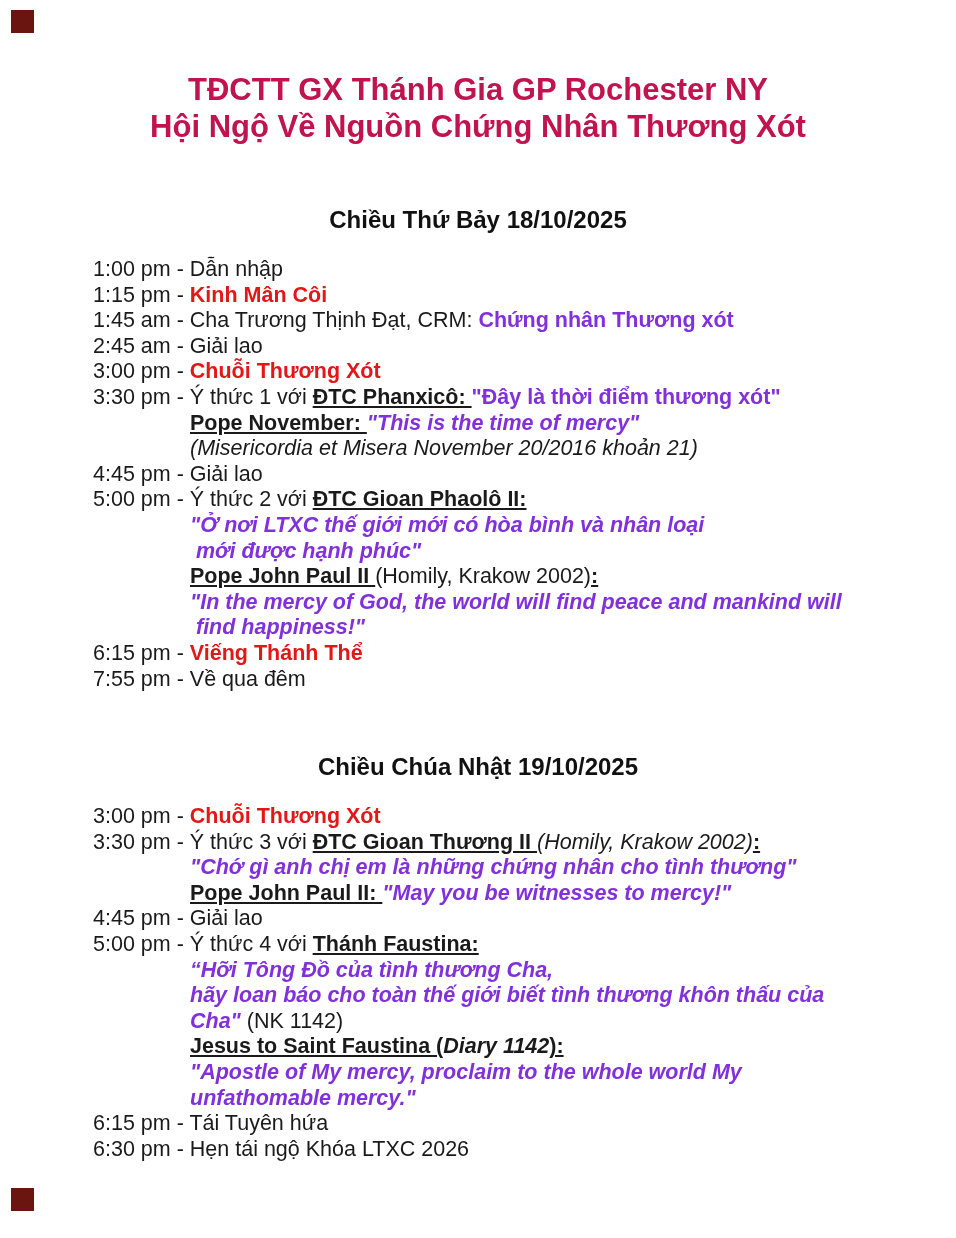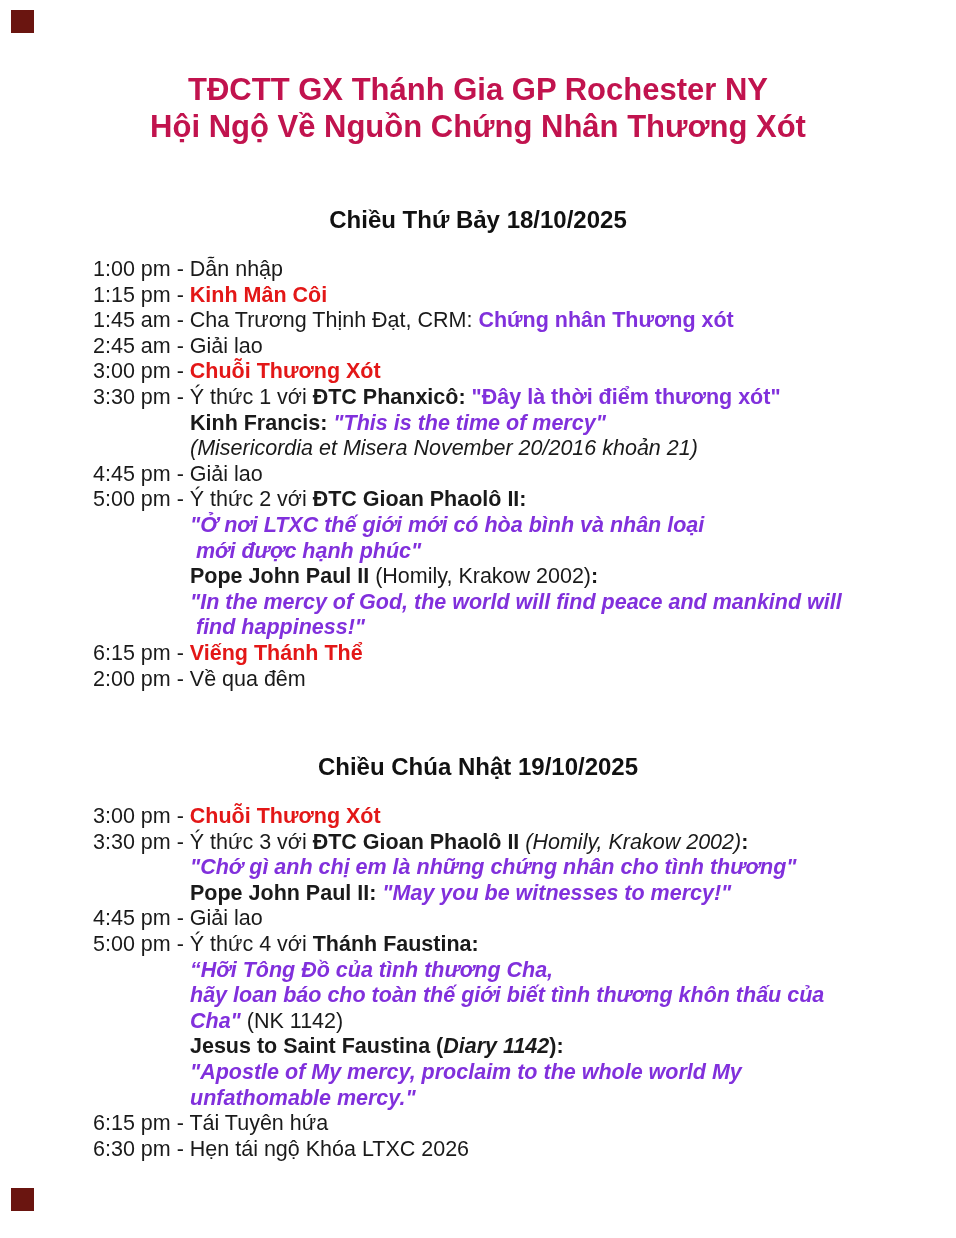--- a/index.html
+++ b/index.html
@@ -37,21 +37,21 @@
   }
   .line-list {
     margin-top: 23px;
     margin-left: 93px;
     font-size: 21.5px;
     line-height: 25.6px;
   }
   .line { white-space: pre-wrap; }
   .line.indent { padding-left: 97px; }
   .seg-n  { }
-  .seg-b  { font-weight: 700; }
+  .seg-b  { font-weight: 700; text-decoration: underline; }
   .seg-i  { font-style: italic; }
   .seg-bi { font-weight: 700; font-style: italic; }
   .seg-rb { color: var(--red, #e31717); font-weight: 700; }
   .seg-pb { color: var(--purple, #8130dc); font-weight: 700; }
   .seg-pbi{ color: var(--purple, #8130dc); font-weight: 700; font-style: italic; }
 </style>
 </head>
 <body>
 
 <div class="corner-mark top"></div>
@@ -64,36 +64,36 @@
 
 <div>
     <div class="section-heading">Chiều Thứ Bảy 18/10/2025</div>
     <div class="line-list">
       <div class="line"><span class="seg-n">1:00 pm - Dẫn nhập</span></div>
       <div class="line"><span class="seg-n">1:15 pm - </span><span class="seg-rb">Kinh Mân Côi</span></div>
       <div class="line"><span class="seg-n">1:45 am - Cha Trương Thịnh Đạt, CRM: </span><span class="seg-pb">Chứng nhân Thương xót</span></div>
       <div class="line"><span class="seg-n">2:45 am - Giải lao</span></div>
       <div class="line"><span class="seg-n">3:00 pm - </span><span class="seg-rb">Chuỗi Thương Xót</span></div>
       <div class="line"><span class="seg-n">3:30 pm - Ý thức 1 với </span><span class="seg-b">ĐTC Phanxicô: </span><span class="seg-pb">"Đây là thời điểm thương xót"</span></div>
-      <div class="line indent"><span class="seg-b">Kinh Francis: </span><span class="seg-pbi">"This is the time of mercy"</span></div>
+      <div class="line indent"><span class="seg-b">Pope November: </span><span class="seg-pbi">"This is the time of mercy"</span></div>
       <div class="line indent"><span class="seg-i">(Misericordia et Misera November 20/2016 khoản 21)</span></div>
       <div class="line"><span class="seg-n">4:45 pm - Giải lao</span></div>
       <div class="line"><span class="seg-n">5:00 pm - Ý thức 2 với </span><span class="seg-b">ĐTC Gioan Phaolô II:</span></div>
       <div class="line indent"><span class="seg-pbi">"Ở nơi LTXC thế giới mới có hòa bình và nhân loại</span></div>
       <div class="line indent"><span class="seg-pbi"> mới được hạnh phúc"</span></div>
       <div class="line indent"><span class="seg-b">Pope John Paul II </span><span class="seg-n">(Homily, Krakow 2002)</span><span class="seg-b">:</span></div>
       <div class="line indent"><span class="seg-pbi">"In the mercy of God, the world will find peace and mankind will</span></div>
       <div class="line indent"><span class="seg-pbi"> find happiness!"</span></div>
       <div class="line"><span class="seg-n">6:15 pm - </span><span class="seg-rb">Viếng Thánh Thể</span></div>
-      <div class="line"><span class="seg-n">2:00 pm - Về qua đêm</span></div>
+      <div class="line"><span class="seg-n">7:55 pm - Về qua đêm</span></div>
     </div>
     <div class="section-heading">Chiều Chúa Nhật 19/10/2025</div>
     <div class="line-list">
       <div class="line"><span class="seg-n">3:00 pm - </span><span class="seg-rb">Chuỗi Thương Xót</span></div>
-      <div class="line"><span class="seg-n">3:30 pm - Ý thức 3 với </span><span class="seg-b">ĐTC Gioan Phaolô II </span><span class="seg-i">(Homily, Krakow 2002)</span><span class="seg-b">:</span></div>
+      <div class="line"><span class="seg-n">3:30 pm - Ý thức 3 với </span><span class="seg-b">ĐTC Gioan Thương II </span><span class="seg-i">(Homily, Krakow 2002)</span><span class="seg-b">:</span></div>
       <div class="line indent"><span class="seg-pbi">"Chớ gì anh chị em là những chứng nhân cho tình thương"</span></div>
       <div class="line indent"><span class="seg-b">Pope John Paul II: </span><span class="seg-pbi">"May you be witnesses to mercy!"</span></div>
       <div class="line"><span class="seg-n">4:45 pm - Giải lao</span></div>
       <div class="line"><span class="seg-n">5:00 pm - Ý thức 4 với </span><span class="seg-b">Thánh Faustina:</span></div>
       <div class="line indent"><span class="seg-pbi">“Hỡi Tông Đồ của tình thương Cha,</span></div>
       <div class="line indent"><span class="seg-pbi">hãy loan báo cho toàn thế giới biết tình thương khôn thấu của</span></div>
       <div class="line indent"><span class="seg-pbi">Cha"</span><span class="seg-n"> (NK 1142)</span></div>
       <div class="line indent"><span class="seg-b">Jesus to Saint Faustina (</span><span class="seg-bi">Diary 1142</span><span class="seg-b">):</span></div>
       <div class="line indent"><span class="seg-pbi">"Apostle of My mercy, proclaim to the whole world My</span></div>
       <div class="line indent"><span class="seg-pbi">unfathomable mercy."</span></div>

